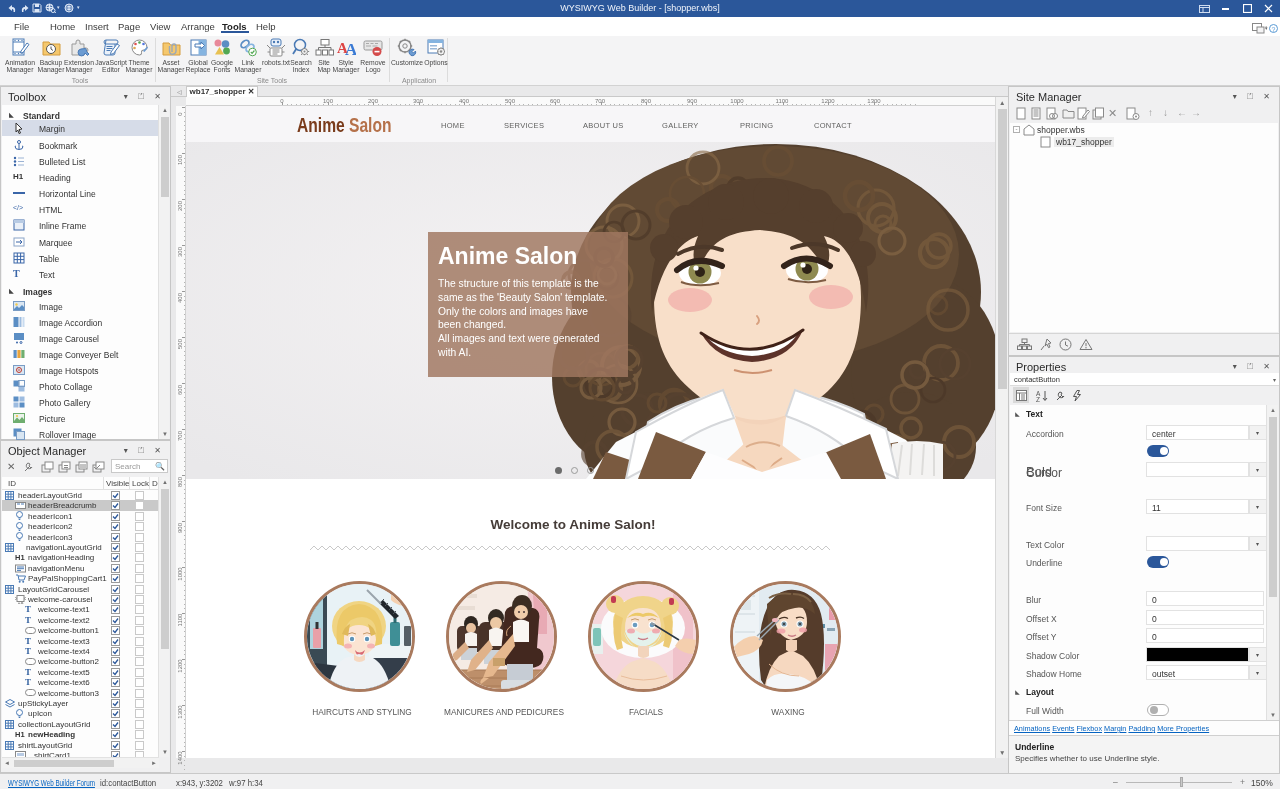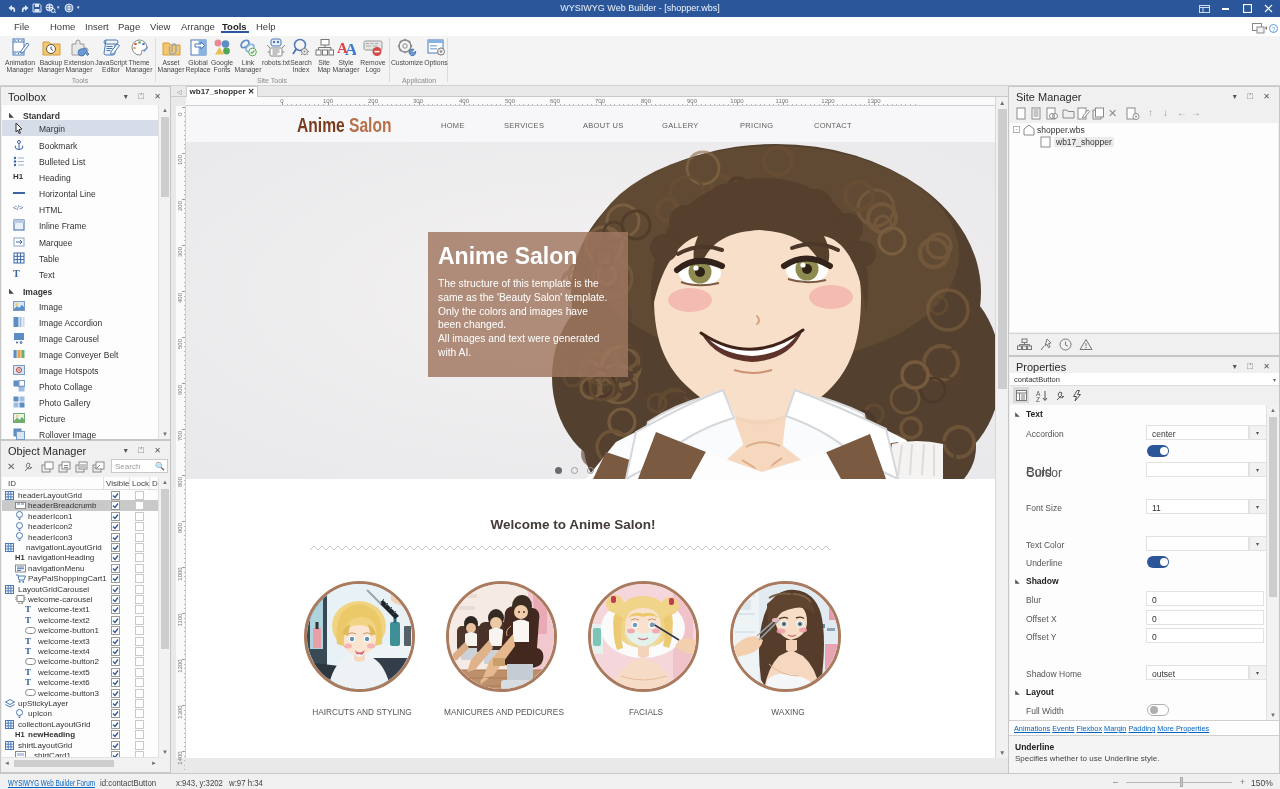--- a/index.html
+++ b/index.html
@@ -1472,40 +1472,43 @@
         <div style="position:absolute;left:239px;top:0px;width:18px;height:15px;border:1px solid #e2e2e2;background:#f2f2f2;">
           <span style="position:absolute;left:6px;top:3px;font-size:6px;color:#555;">▾</span>
         </div>
       </div>
       <div style="position:absolute;left:0;top:149.0px;width:257px;height:18.5px;">
         <span style="position:absolute;left:16px;top:4px;font-size:8.5px;color:#555;">Underline</span>
         <div style="position:absolute;left:137px;top:2px;width:22px;height:11.5px;border-radius:6px;background:#2b579a;">
           <div style="position:absolute;right:1.5px;top:1.7px;width:8px;height:8px;border-radius:50%;background:#fff;"></div>
         </div>
       </div>
-      <div style="position:absolute;left:0;top:167.5px;width:257px;height:18.5px;">
-        <span style="position:absolute;left:5px;top:4px;font-size:6px;color:#555;transform:scaleX(-1);">◢</span>
-        <span style="position:absolute;left:16px;top:3px;font-size:8.5px;font-weight:bold;color:#222;">Shadow</span>
-      </div>
       <div style="position:absolute;left:0;top:186.0px;width:257px;height:18.5px;">
         <span style="position:absolute;left:16px;top:4px;font-size:8.5px;color:#555;">Blur</span>
         <div style="position:absolute;left:136px;top:0px;width:118px;height:15px;border:1px solid #e2e2e2;background:#fff;">
           <span style="position:absolute;left:5px;top:3px;font-size:8.5px;color:#333;">0</span>
         </div>
       </div>
       <div style="position:absolute;left:0;top:204.5px;width:257px;height:18.5px;">
         <span style="position:absolute;left:16px;top:4px;font-size:8.5px;color:#555;">Offset X</span>
         <div style="position:absolute;left:136px;top:0px;width:118px;height:15px;border:1px solid #e2e2e2;background:#fff;">
           <span style="position:absolute;left:5px;top:3px;font-size:8.5px;color:#333;">0</span>
         </div>
       </div>
       <div style="position:absolute;left:0;top:223.0px;width:257px;height:18.5px;">
         <span style="position:absolute;left:16px;top:4px;font-size:8.5px;color:#555;">Offset Y</span>
         <div style="position:absolute;left:136px;top:0px;width:118px;height:15px;border:1px solid #e2e2e2;background:#fff;">
           <span style="position:absolute;left:5px;top:3px;font-size:8.5px;color:#333;">0</span>
+        </div>
+      </div>
+      <div style="position:absolute;left:0;top:241.5px;width:257px;height:18.5px;">
+        <span style="position:absolute;left:16px;top:4px;font-size:8.5px;color:#555;">Shadow Color</span>
+        <div style="position:absolute;left:136px;top:0px;width:103px;height:15px;border:1px solid #e2e2e2;background:#000;"></div>
+        <div style="position:absolute;left:239px;top:0px;width:18px;height:15px;border:1px solid #e2e2e2;background:#f2f2f2;">
+          <span style="position:absolute;left:6px;top:3px;font-size:6px;color:#555;">▾</span>
         </div>
       </div>
       <div style="position:absolute;left:0;top:260.0px;width:257px;height:18.5px;">
         <span style="position:absolute;left:16px;top:4px;font-size:8.5px;color:#555;">Shadow Home</span>
         <div style="position:absolute;left:136px;top:0px;width:103px;height:15px;border:1px solid #e2e2e2;background:#fff;">
           <span style="position:absolute;left:5px;top:3px;font-size:8.5px;color:#333;">outset</span>
         </div>
         <div style="position:absolute;left:239px;top:0px;width:18px;height:15px;border:1px solid #e2e2e2;background:#f2f2f2;">
           <span style="position:absolute;left:6px;top:3px;font-size:6px;color:#555;">▾</span>
         </div>

